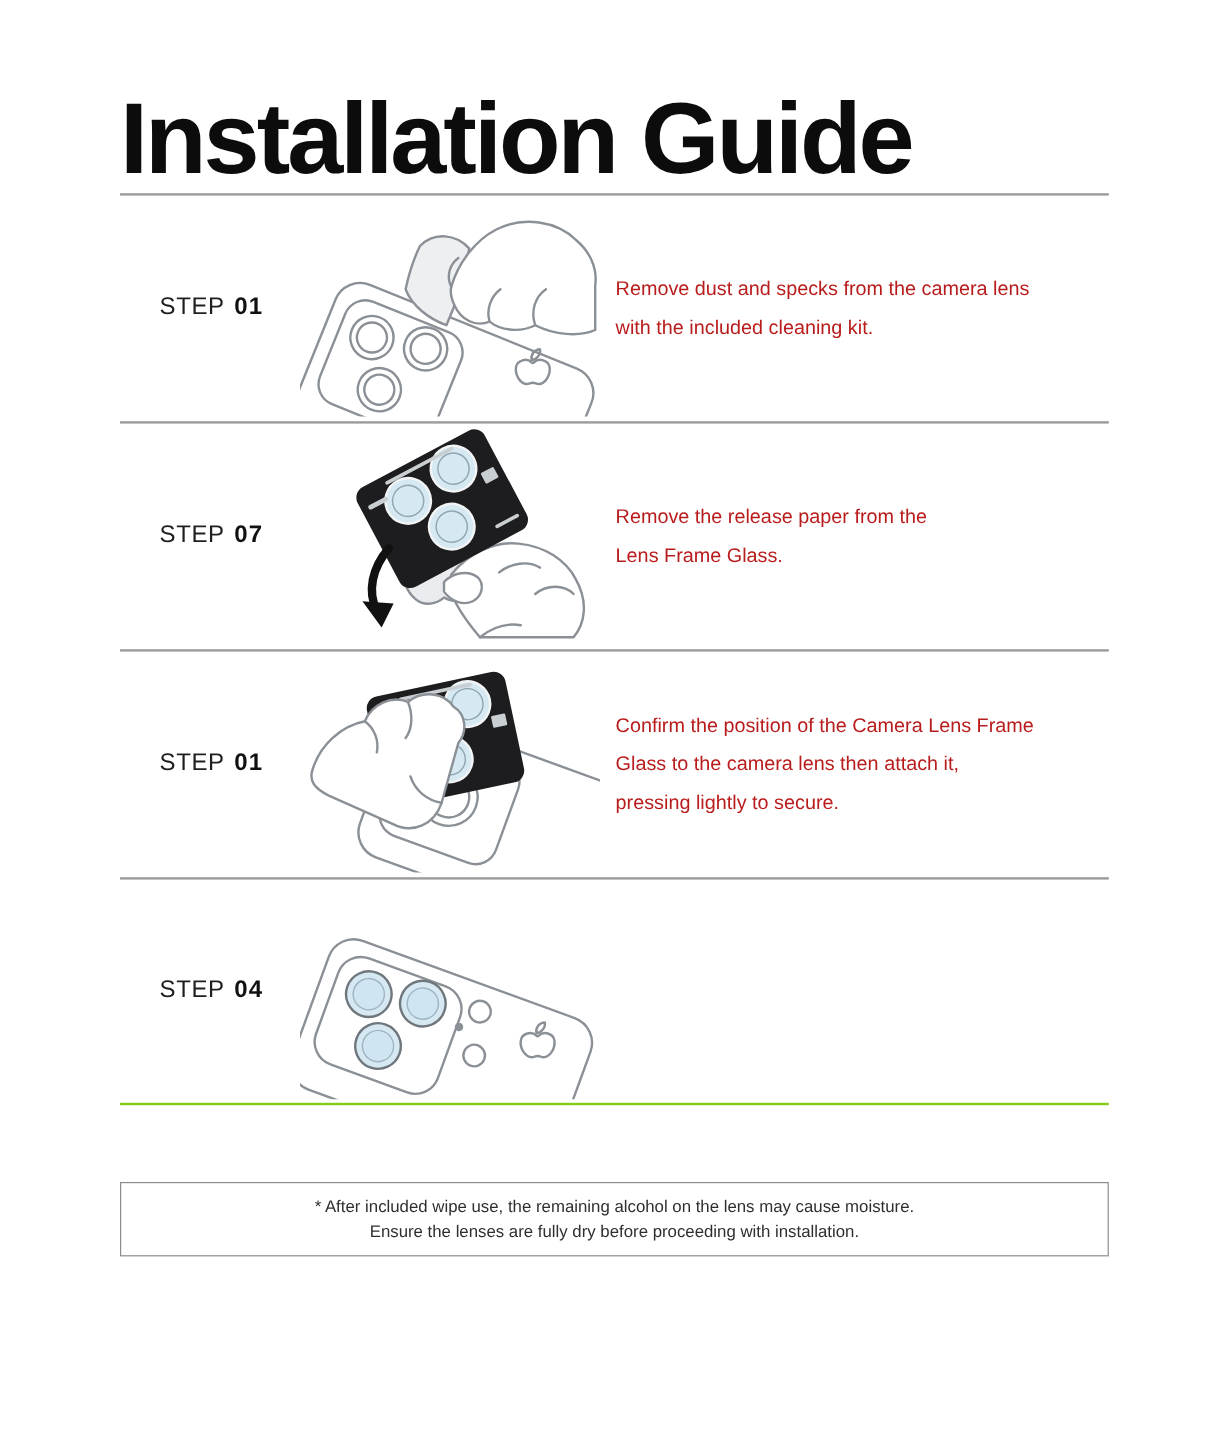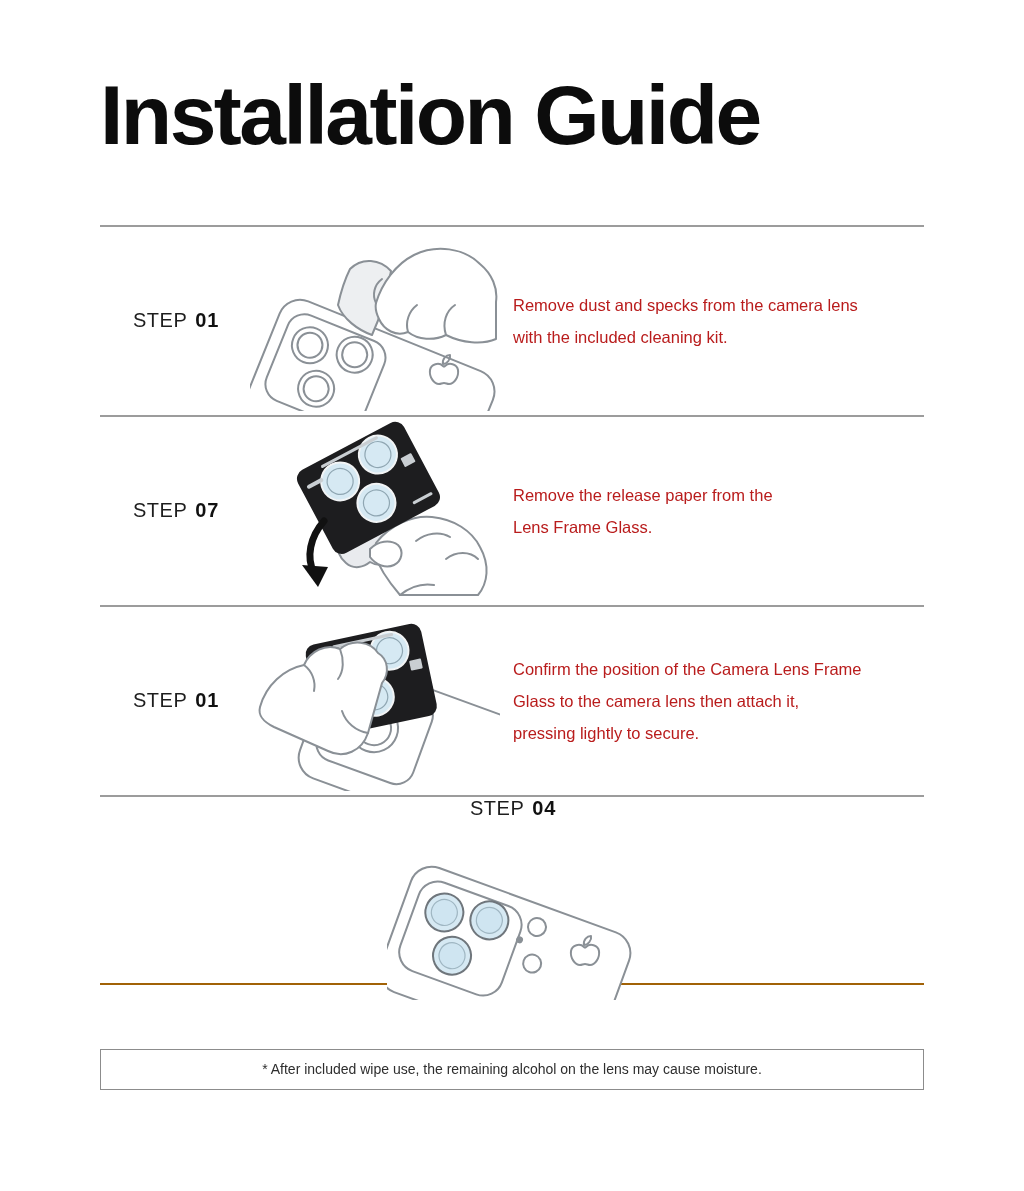--- a/index.html
+++ b/index.html
@@ -8,28 +8,28 @@
     font-family:"Liberation Sans", sans-serif;
     color:#3a3a3a;
     overflow:hidden;
   }
   .page { box-sizing:border-box; width:1024px; height:1191px; padding:70px 100px 0; }
   .title {
     margin:0; text-align:left;
     font-size:84px; font-weight:bold; letter-spacing:-2.5px;
     line-height:1.08; color:#0c0c0c;
   }
-  .steps { margin-top:64px; }
+  .steps { }
   .step-row {
     box-sizing:border-box;
     display:flex; align-items:center;
     height:190px;
     border-top:2px solid #9c9c9c;
   }
-  .step-row:last-child { border-bottom:2px solid #a16207;flex-direction:column; }
+  .step-row:last-child { border-bottom:2px solid #84cc16; }
   .step-label { width:150px; box-sizing:border-box; padding-left:33px; white-space:nowrap; }
   .step-word { font-size:20px; font-weight:normal; letter-spacing:0.5px; color:#1e1e1e; }
   .step-num  { font-size:20px; font-weight:bold; letter-spacing:1px; color:#111111; margin-left:8px; }
   .step-illus { width:250px; height:180px; display:flex; align-items:center; justify-content:center; }
   .step-illus svg { display:block; }
   .step-desc {
     flex:1; padding-left:13px;
     font-size:16.5px; line-height:32px; color:#b91c1c;
     white-space:pre-line;
   }
@@ -206,15 +206,16 @@
             </g>
           </g>
         </svg>
       </div>
     </div>
 
   </div>
 
   <div class="note-box">
     <span class="note-line">* After included wipe use, the remaining alcohol on the lens may cause moisture.</span>
+    <span class="note-line">Ensure the lenses are fully dry before proceeding with installation.</span>
   </div>
 
 </div>
 
 </body></html>

